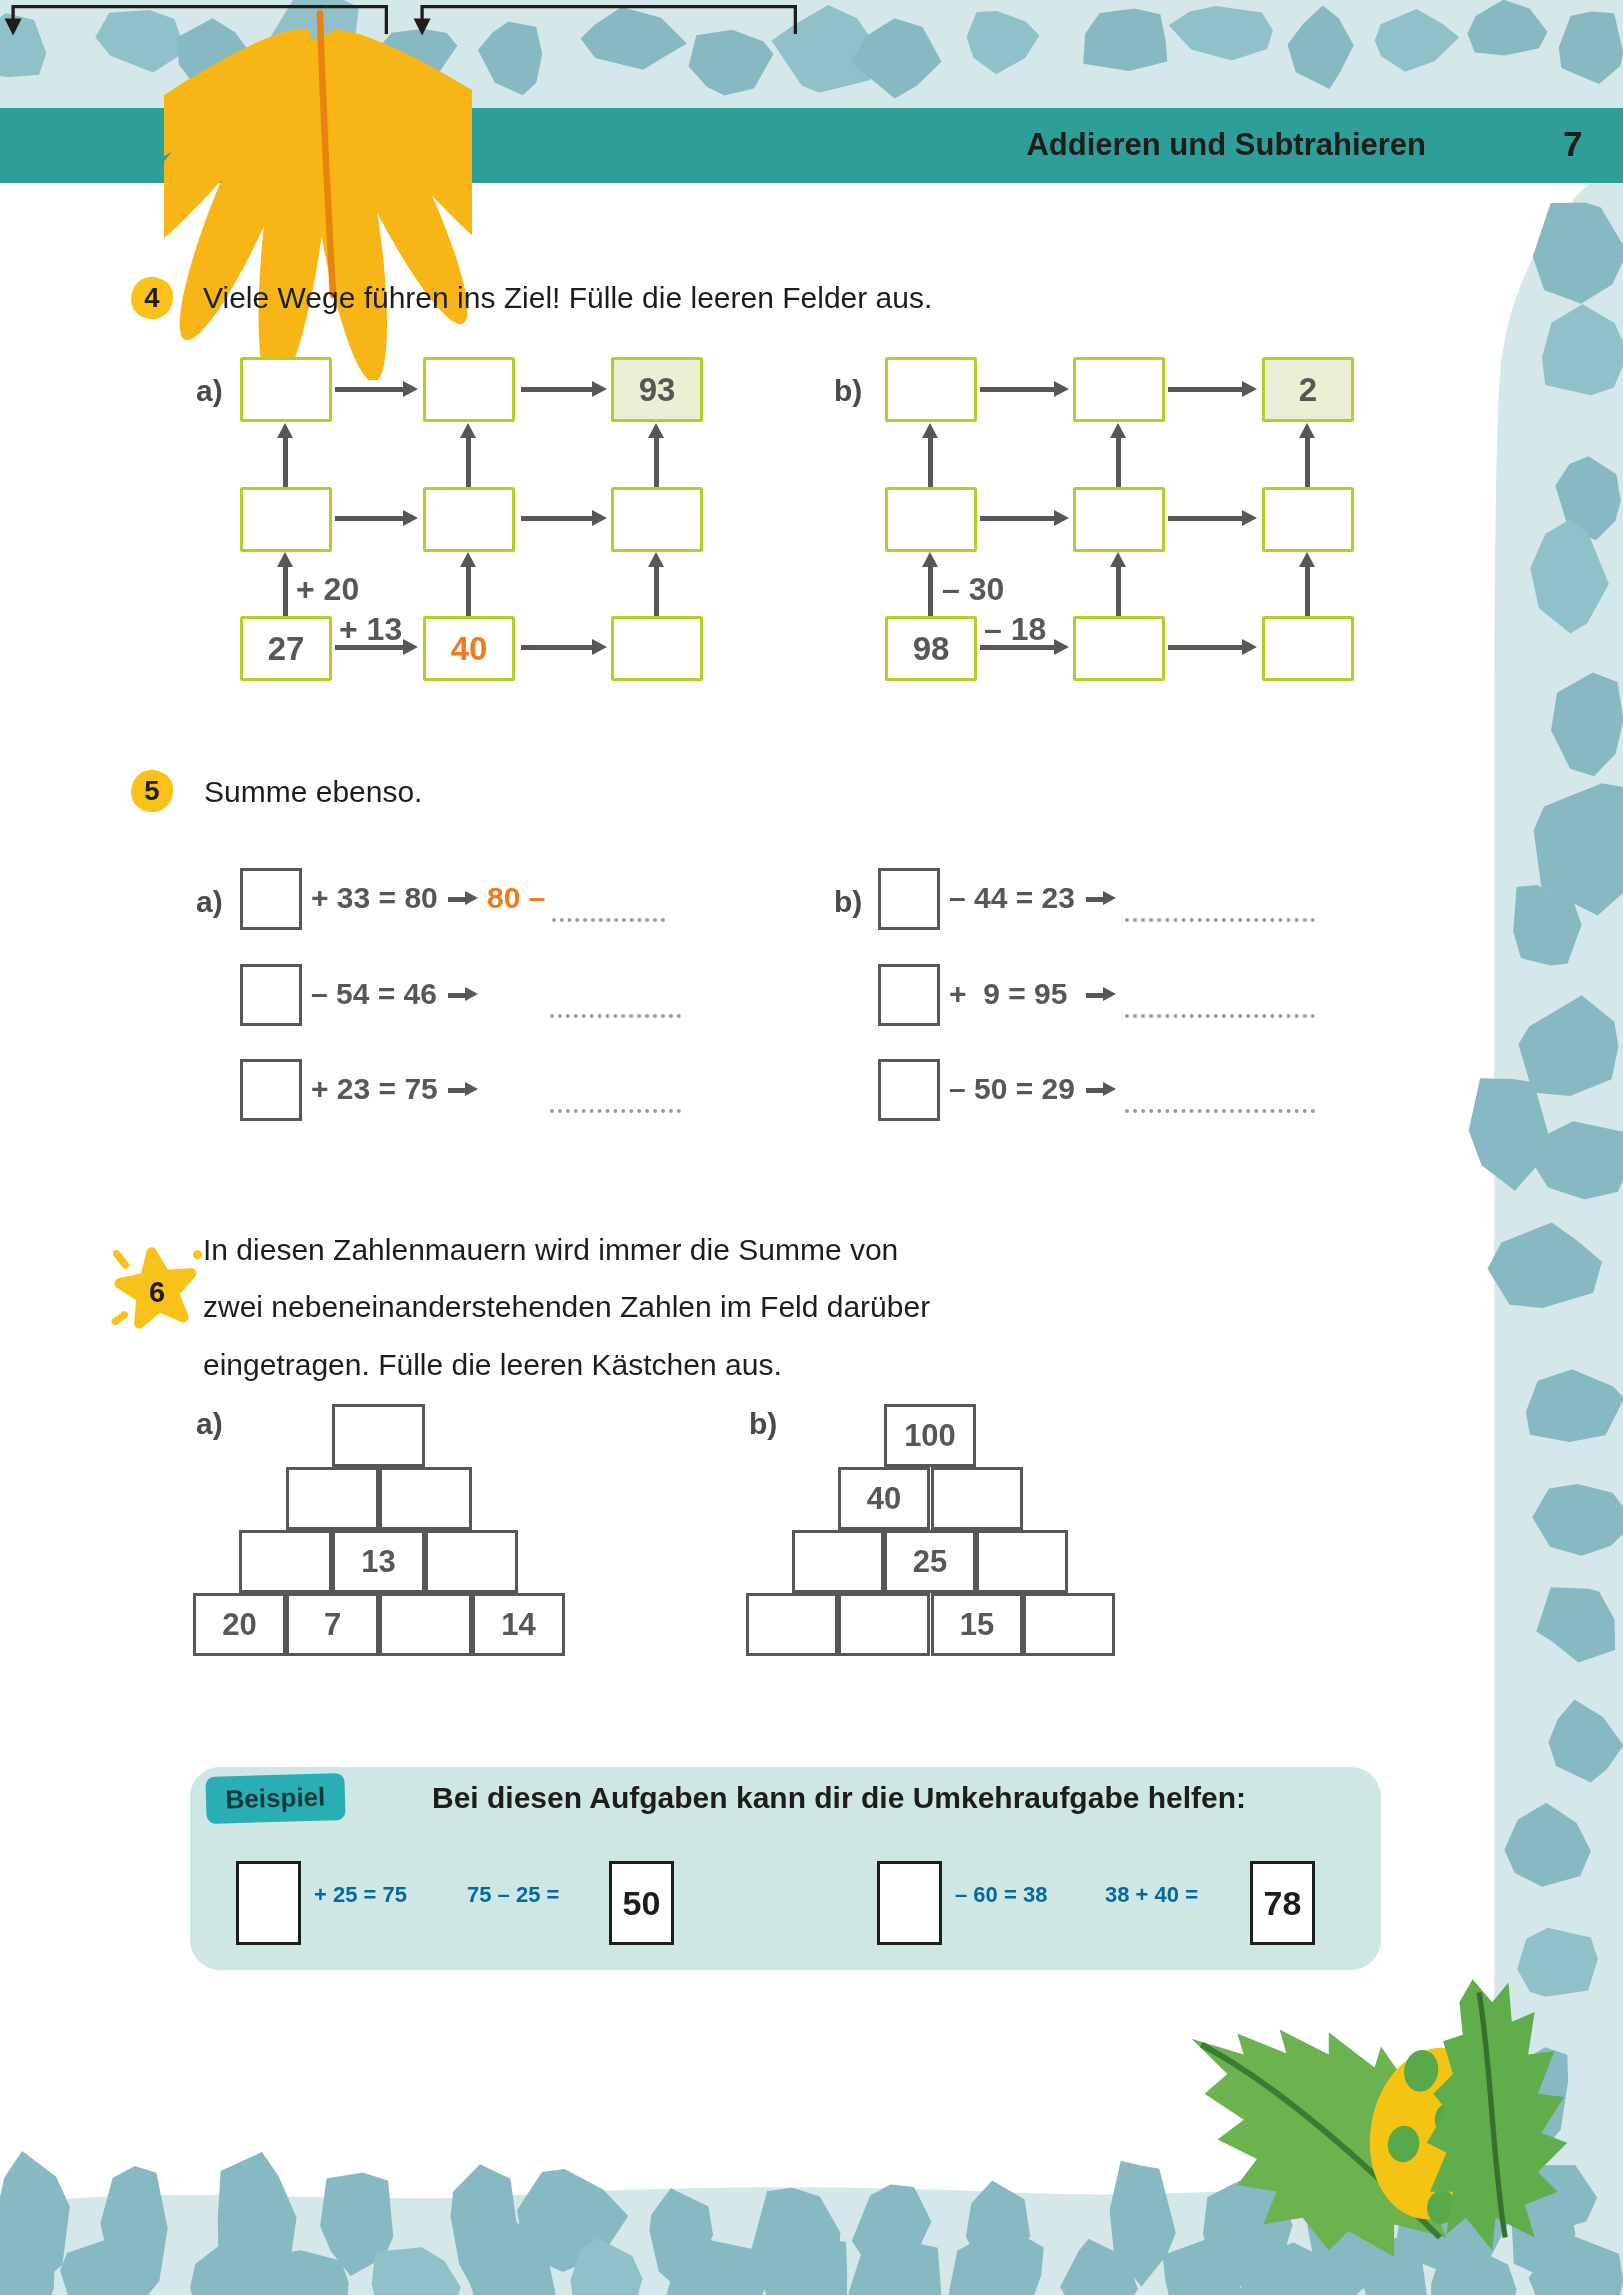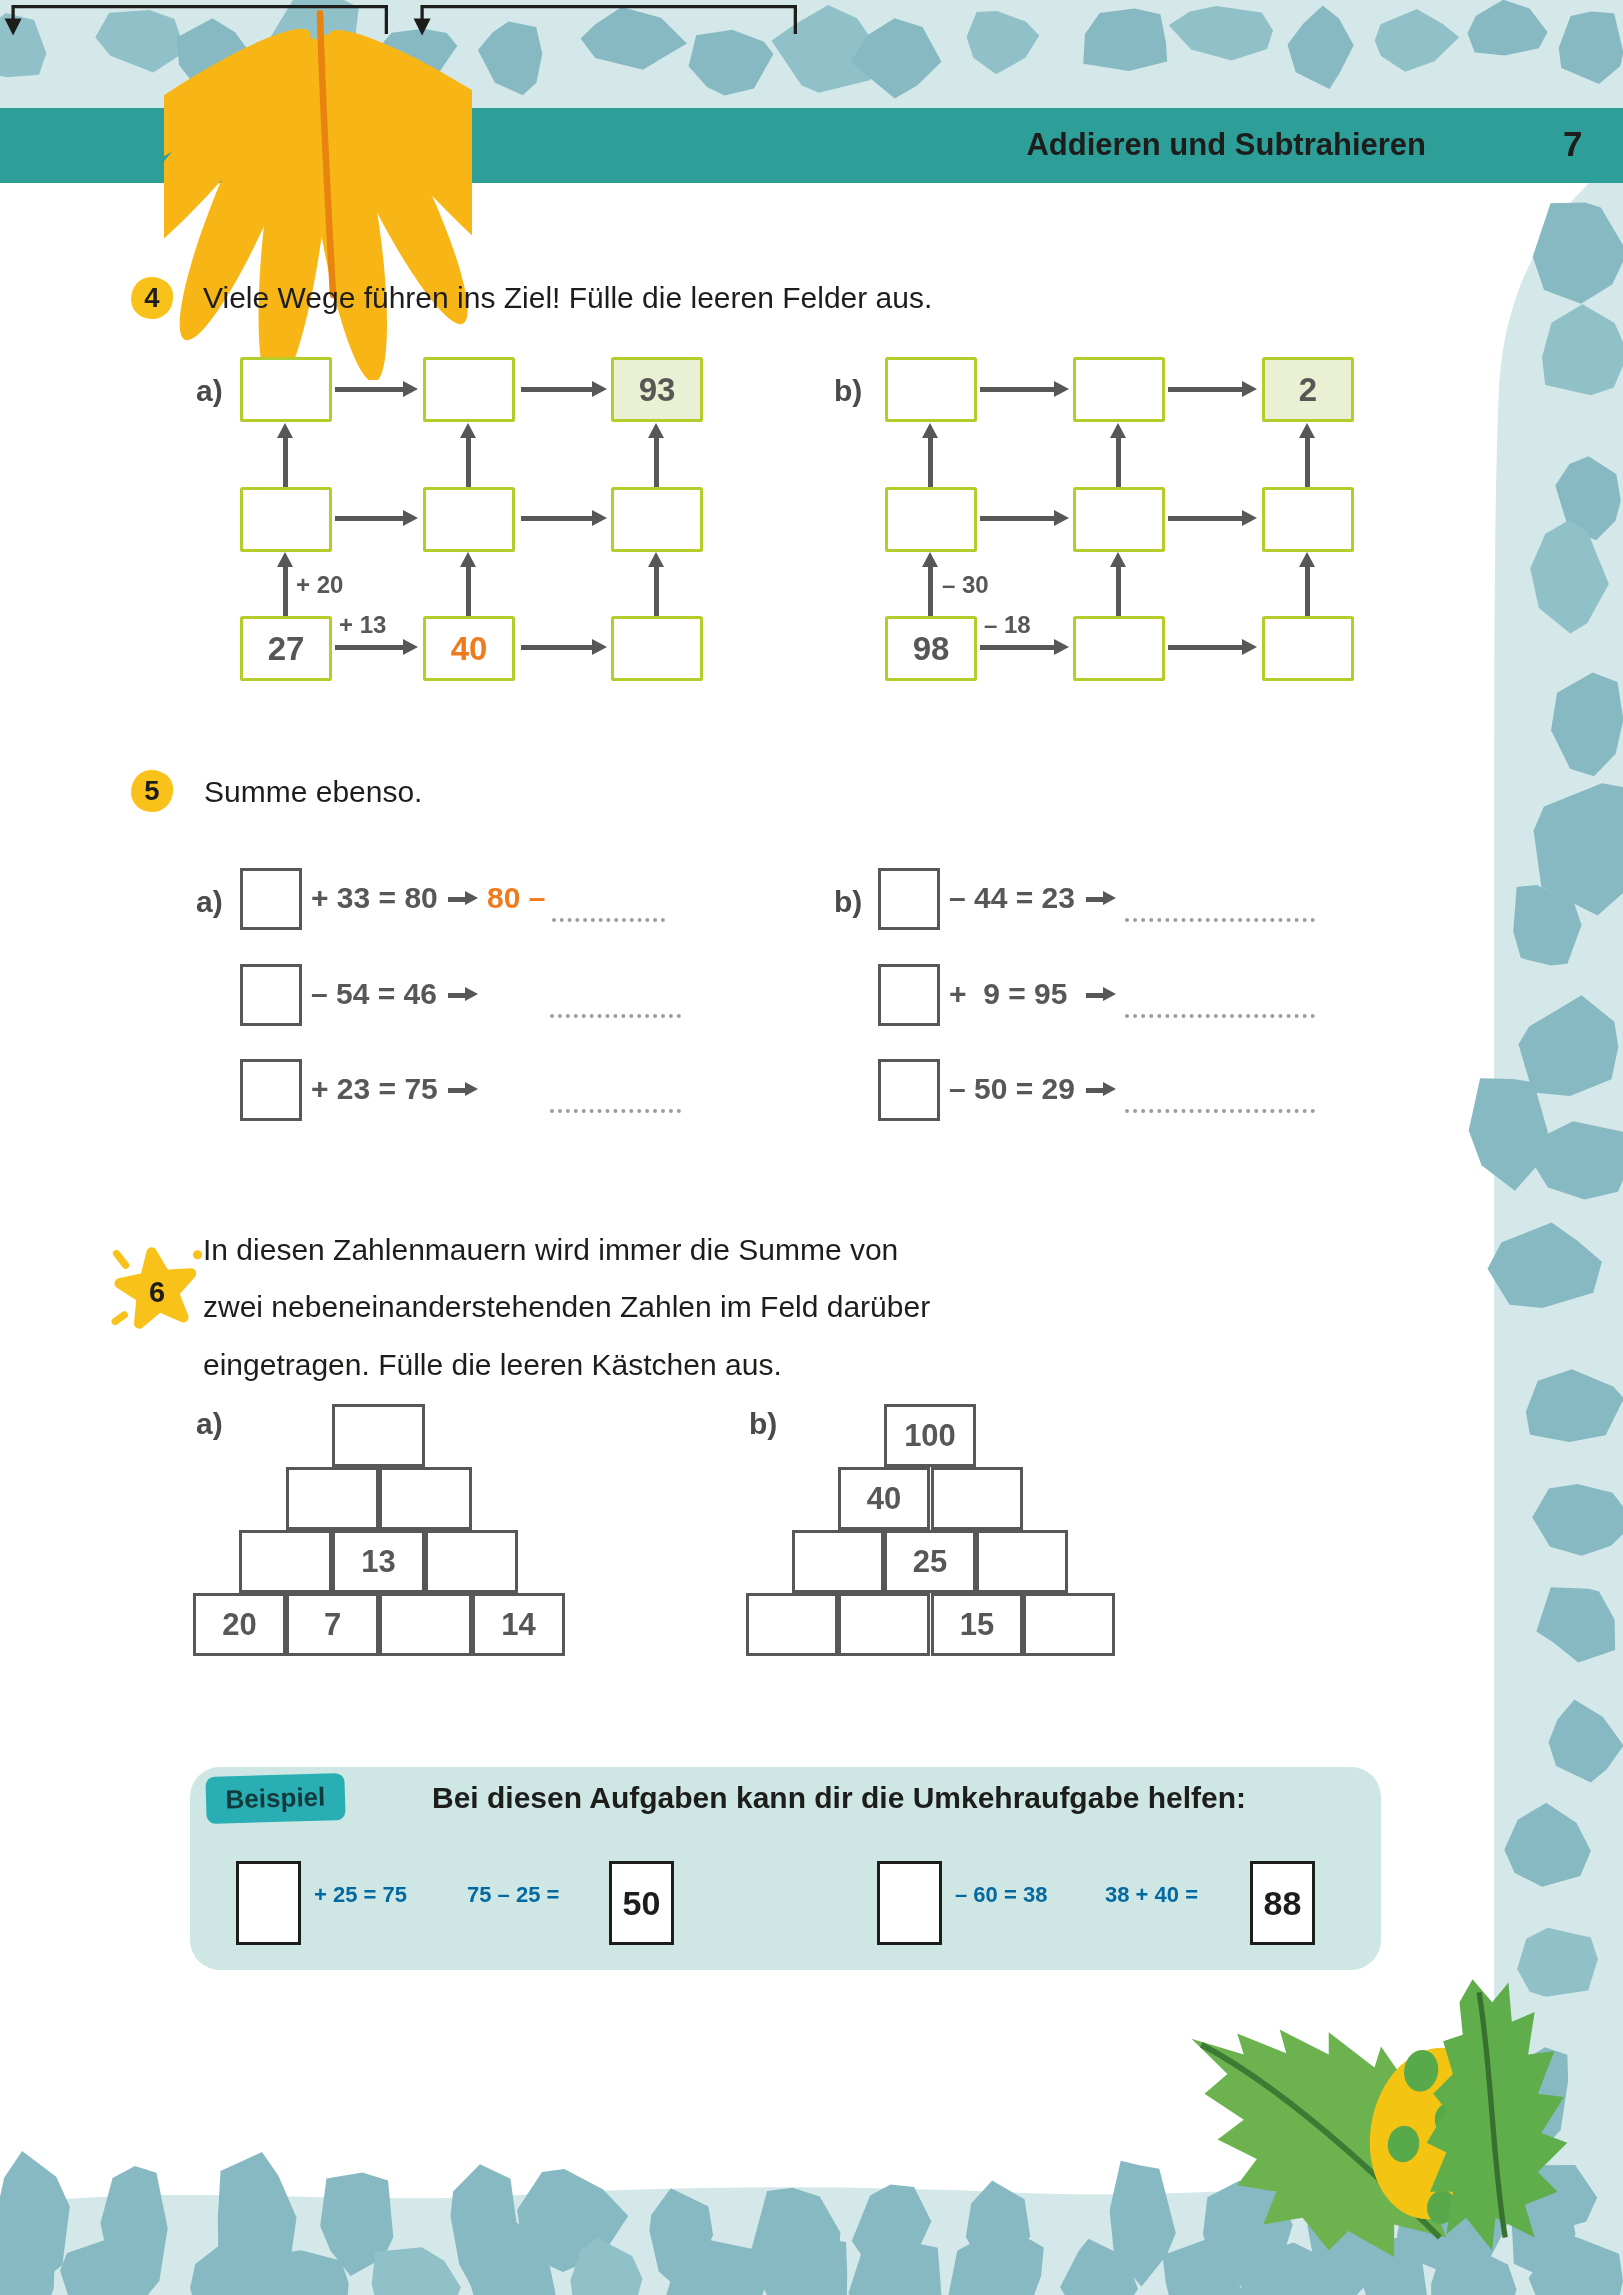--- a/index.html
+++ b/index.html
@@ -24,21 +24,21 @@
         box-sizing:border-box;display:flex;align-items:center;justify-content:center;
         font-size:33px;font-weight:700;color:#575756}
   .gbox.fill{background:#e9f0d3}
   .gbox.orange{color:#ee7b1e}
   .harr{position:absolute;height:4.6px;background:#575756}
   .harr:after{content:"";position:absolute;right:-14.4px;top:-6.5px;border-left:15.7px solid #575756;
         border-top:8.5px solid transparent;border-bottom:8.5px solid transparent}
   .varr{position:absolute;width:4.6px;background:#575756}
   .varr:before{content:"";position:absolute;top:-14.4px;left:-6.5px;border-bottom:15.7px solid #575756;
         border-left:8.5px solid transparent;border-right:8.5px solid transparent}
-  .oplbl{position:absolute;font-size:24px;font-weight:600;color:#575756;white-space:pre}
+  .oplbl{position:absolute;font-size:32px;font-weight:600;color:#575756;white-space:pre}
 
   .eqrow{position:absolute;height:63px;width:458px}
   .sbox{position:absolute;left:0;top:0;width:62px;height:62px;background:#fff;border:3.9px solid #575756;box-sizing:border-box}
   .eqtxt{position:absolute;left:71px;top:13px;font-size:30px;font-weight:600;color:#575756;white-space:pre}
   .arr{position:absolute;left:208px;top:29px;width:17px;height:4.6px;background:#575756}
   .arr:after{content:"";position:absolute;right:-13px;top:-5.9px;border-left:13px solid #575756;
         border-top:7.9px solid transparent;border-bottom:7.9px solid transparent}
   .hint{position:absolute;left:247px;top:13px;font-size:30px;font-weight:600;color:#ee7b1e;white-space:pre}
   .dots{position:absolute;top:19.6px;height:30px;border-bottom:4.6px dotted #9d9d9c}
   .d1{left:312px;width:113px}.d2{left:310px;width:131px}.db{left:247px;width:190px}
@@ -331,21 +331,21 @@
     <div class="bq" style="left:467px">75 – 25 =</div>
     <div class="bbox" style="left:609px;top:1861px">50</div>
 
     <svg class="bracket" style="left:896px;top:1828px" width="406" height="42" viewBox="0 0 620 64">
       <path d="M20 30 L20 10 L590 10 L590 52" stroke="#1d1d1b" stroke-width="5" fill="none"></path>
       <polygon points="7,28 33,28 20,54" fill="#1d1d1b"></polygon>
     </svg>
     <div class="bbox" style="left:877px;top:1861px"></div>
     <div class="bq" style="left:955px">– 60 = 38</div>
     <div class="bq" style="left:1105px">38 + 40 =</div>
-    <div class="bbox" style="left:1250px;top:1861px">88</div>
+    <div class="bbox" style="left:1250px;top:1861px">78</div>
 
   </div>
 
   <svg id="decor" width="419" height="319" viewBox="0 0 640 488">
     <polygon fill="#6cb350" points="40,96 120,120 110,88 185,118 175,82 250,120 250,86 320,140 330,108 380,180 420,170 400,230 455,250 420,290 470,330 410,350 430,400 350,380 350,430 280,390 250,420 210,370 150,380 170,330 110,320 140,280 80,250 120,220 60,180 95,150"></polygon>
     <path d="M55 105 C160 160 280 260 420 400" stroke="#3c7b34" stroke-width="9" fill="none"></path>
     <g transform="rotate(10 412 241)">
       <ellipse cx="412" cy="241" rx="98" ry="132" fill="#f4c413"></ellipse>
       <ellipse cx="375" cy="150" rx="26" ry="32" fill="#58a94a"></ellipse>
       <ellipse cx="428" cy="215" rx="20" ry="24" fill="#58a94a"></ellipse>

